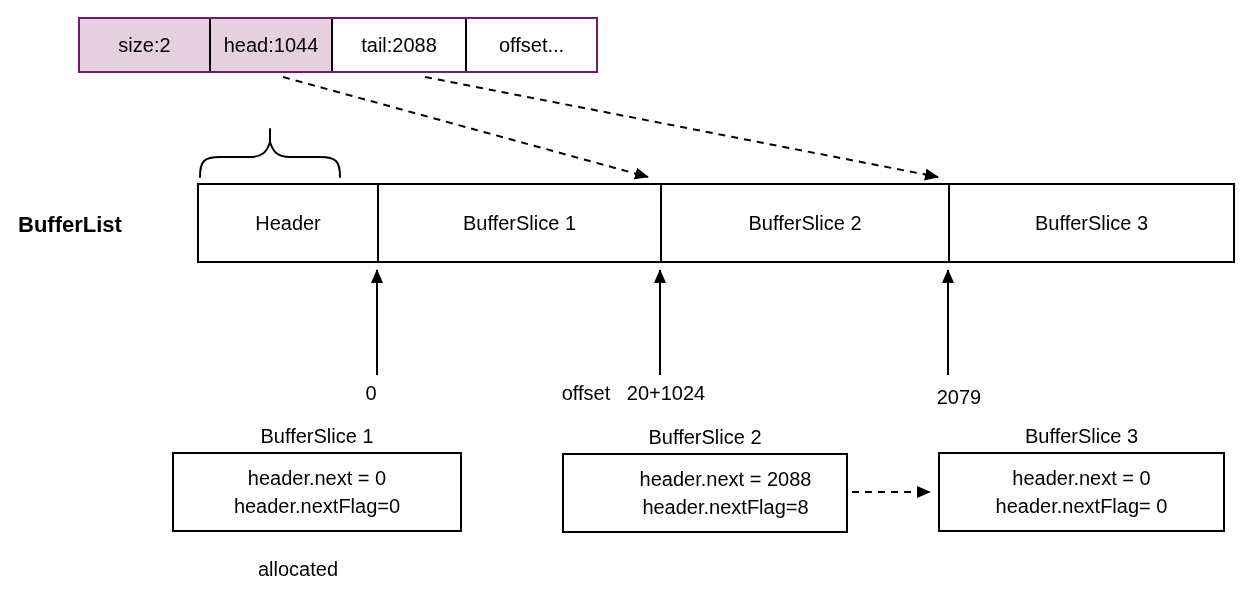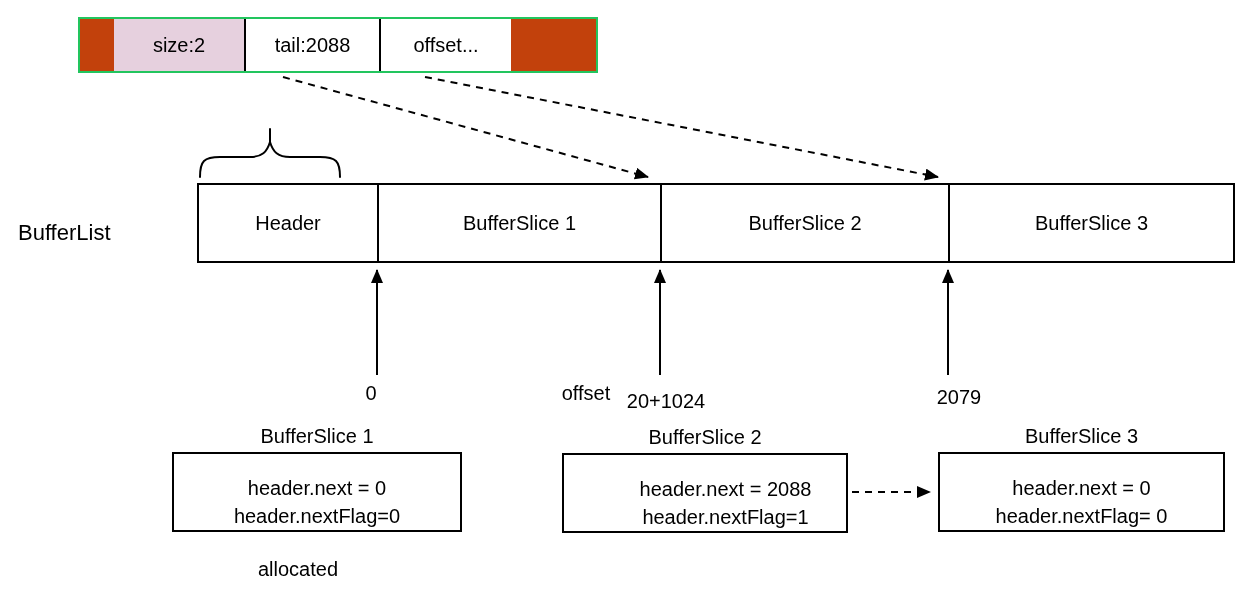--- a/index.html
+++ b/index.html
@@ -23,43 +23,42 @@
     width: 1252px;
     height: 610px;
     pointer-events: none;
   }
 
   
   .header-box {
     left: 78px; top: 17px;
     width: 520px; height: 56px;
     display: flex;
-    border: 2px solid #22c55e;
+    border: 2px solid #701a75;
     box-sizing: border-box;
-    background: #c2410c;
-    padding-left: 34px;
+    background: #fef9c3;
   }
   .header-cell {
     display: flex;
     align-items: center;
     justify-content: center;
     font-size: 20px;
     box-sizing: border-box;
     border-right: 2px solid #000;
     background: #fff;
   }
   .header-cell:last-child { border-right: none; }
   .hl { background: #e6d0de; }
 
   
   .bufferlist-label {
-    left: 18px; top: 220px;
+    left: 18px; top: 212px;
     width: 140px; height: 26px;
     font-size: 22px;
-    font-weight: normal;
+    font-weight: bold;
     line-height: 26px;
   }
 
   
   .main-bar {
     left: 197px; top: 183px;
     width: 1038px; height: 80px;
     display: flex;
     border: 2px solid #000;
     box-sizing: border-box;
@@ -88,21 +87,21 @@
     height: 24px;
     line-height: 24px;
   }
   .slice-box {
     border: 2px solid #000;
     box-sizing: border-box;
     background: #fff;
     display: flex;
     flex-direction: column;
     align-items: center;
-    justify-content: flex-end;
+    justify-content: center;
     font-size: 20px;
     line-height: 28px;
     text-align: center;
   }
 </style>
 </head>
 <body>
 
 <div class="canvas">
 
@@ -123,20 +122,23 @@
     <line x1="660" y1="375" x2="660" y2="270" stroke="#000" stroke-width="2" marker-end="url(#arrowhead)"></line>
     <line x1="948" y1="375" x2="948" y2="270" stroke="#000" stroke-width="2" marker-end="url(#arrowhead)"></line>
 
     <line x1="852" y1="492" x2="930" y2="492" stroke="#000" stroke-width="2" stroke-dasharray="7 6" marker-end="url(#arrowhead)"></line>
   </svg>
 
   <div class="abs header-box">
     <div class="header-cell hl" style="width:132px">
       <span>size:2</span>
     </div>
+    <div class="header-cell hl" style="width:123px">
+      <span>head:1044</span>
+    </div>
     <div class="header-cell" style="width:135px">
       <span>tail:2088</span>
     </div>
     <div class="header-cell" style="width:130px">
       <span>offset...</span>
     </div>
   </div>
 
   <div class="abs bufferlist-label">BufferList</div>
 
@@ -150,33 +152,33 @@
     <div class="bar-section" style="width:288px">
       <span>BufferSlice 2</span>
     </div>
     <div class="bar-section" style="flex:1">
       <span>BufferSlice 3</span>
     </div>
   </div>
 
   <div class="abs small-label" style="left:351px; top:382px; width:40px;">0</div>
   <div class="abs small-label" style="left:536px; top:382px; width:100px;">offset</div>
-  <div class="abs small-label" style="left:606px; top:390px; width:120px;">20+1024</div>
+  <div class="abs small-label" style="left:606px; top:382px; width:120px;">20+1024</div>
   <div class="abs small-label" style="left:919px; top:386px; width:80px;">2079</div>
 
   <div class="abs slice-title" style="left:172px; top:424px; width:290px;">BufferSlice 1</div>
   <div class="abs slice-box hl" style="left:172px; top:452px; width:290px; height:80px;">
     <div>header.next = 0</div>
     <div>header.nextFlag=0</div>
   </div>
 
   <div class="abs slice-title" style="left:562px; top:425px; width:286px;">BufferSlice 2</div>
   <div class="abs slice-box" style="left:562px; top:453px; width:286px; height:80px;padding-left:41px;">
     <div>header.next = 2088</div>
-    <div>header.nextFlag=1</div>
+    <div>header.nextFlag=8</div>
   </div>
 
   <div class="abs slice-title" style="left:938px; top:424px; width:287px;">BufferSlice 3</div>
   <div class="abs slice-box" style="left:938px; top:452px; width:287px; height:80px;">
     <div>header.next = 0</div>
     <div>header.nextFlag= 0</div>
   </div>
 
   <div class="abs small-label" style="left:178px; top:558px; width:240px;">allocated</div>
 

